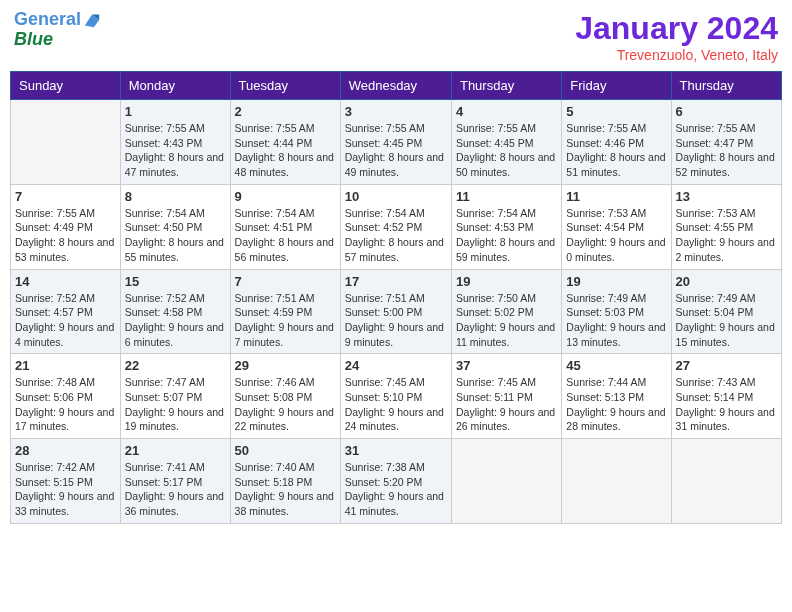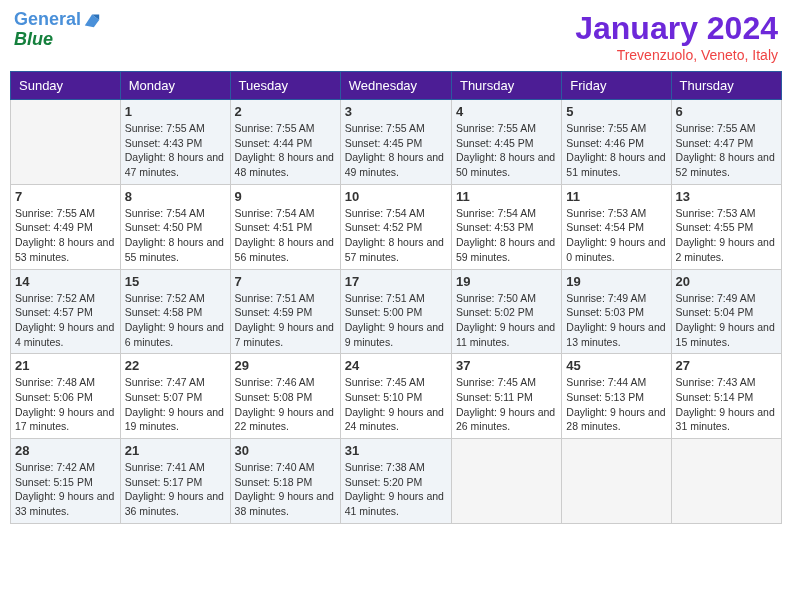--- a/index.html
+++ b/index.html
@@ -244,21 +244,21 @@
       <tr class="row-shaded">
         <td>
           <div class="day-number">28</div>
           <div class="day-info">Sunrise: 7:42 AM<br>Sunset: 5:15 PM<br>Daylight: 9 hours and 33 minutes.</div>
         </td>
         <td>
           <div class="day-number">21</div>
           <div class="day-info">Sunrise: 7:41 AM<br>Sunset: 5:17 PM<br>Daylight: 9 hours and 36 minutes.</div>
         </td>
         <td>
-          <div class="day-number">30</div>
+          <div class="day-number">50</div>
           <div class="day-info">Sunrise: 7:40 AM<br>Sunset: 5:18 PM<br>Daylight: 9 hours and 38 minutes.</div>
         </td>
         <td>
           <div class="day-number">31</div>
           <div class="day-info">Sunrise: 7:38 AM<br>Sunset: 5:20 PM<br>Daylight: 9 hours and 41 minutes.</div>
         </td>
         <td class="empty"></td>
         <td class="empty"></td>
         <td class="empty"></td>
       </tr>

